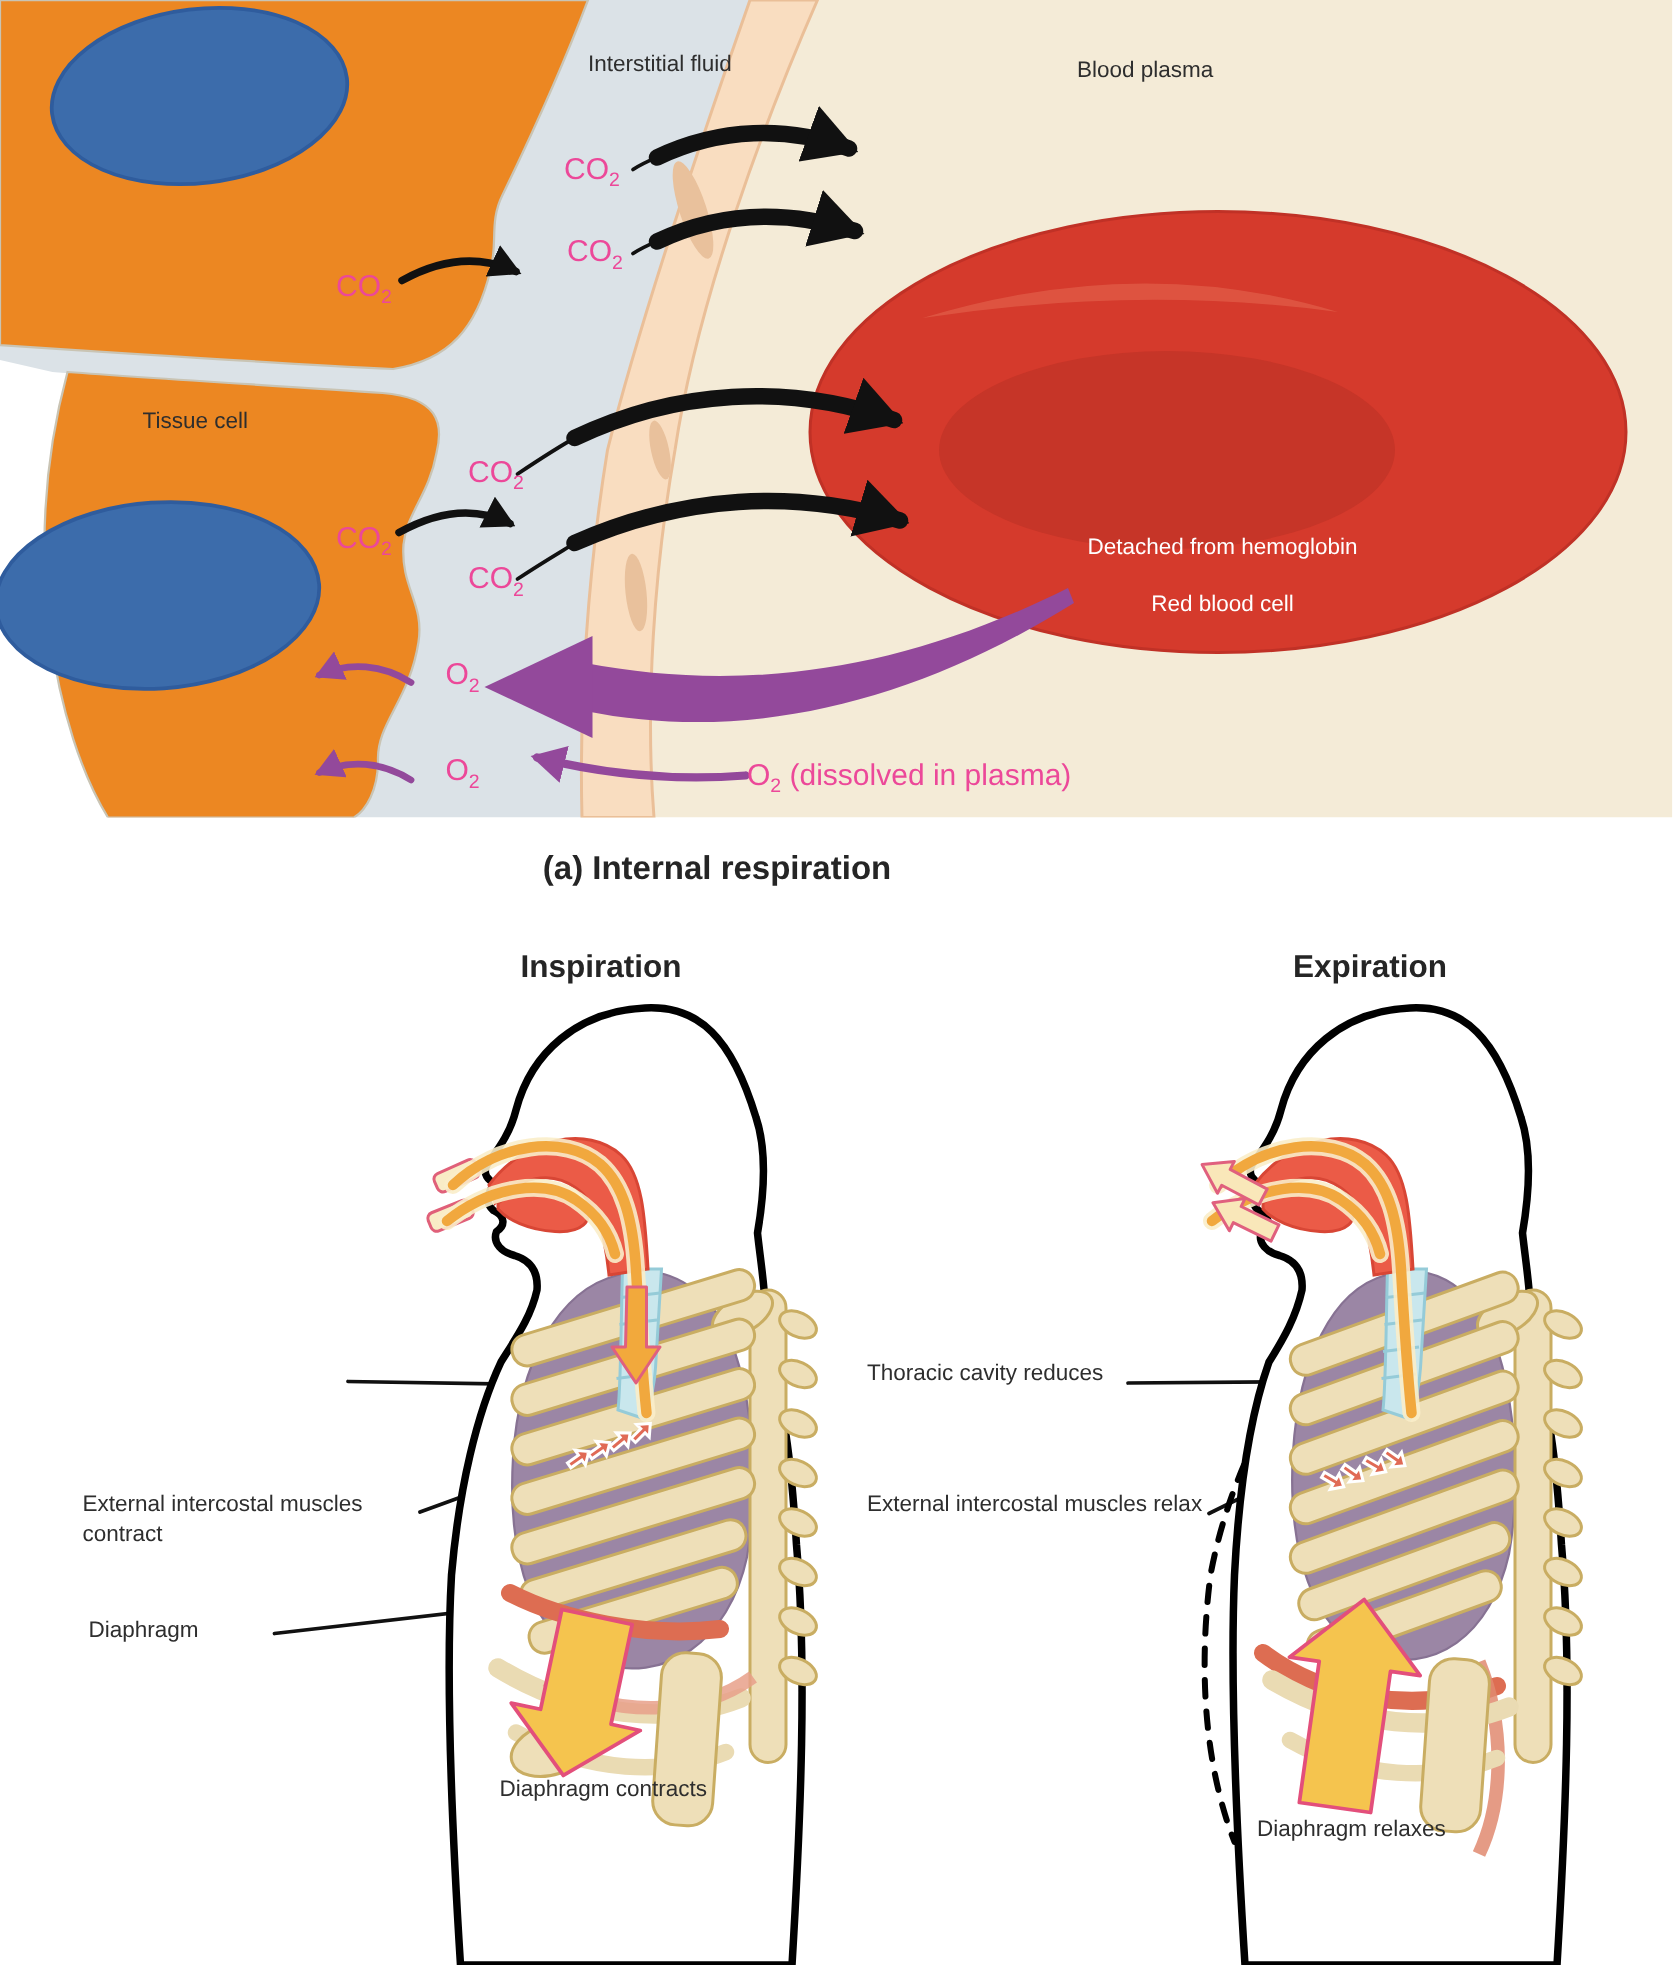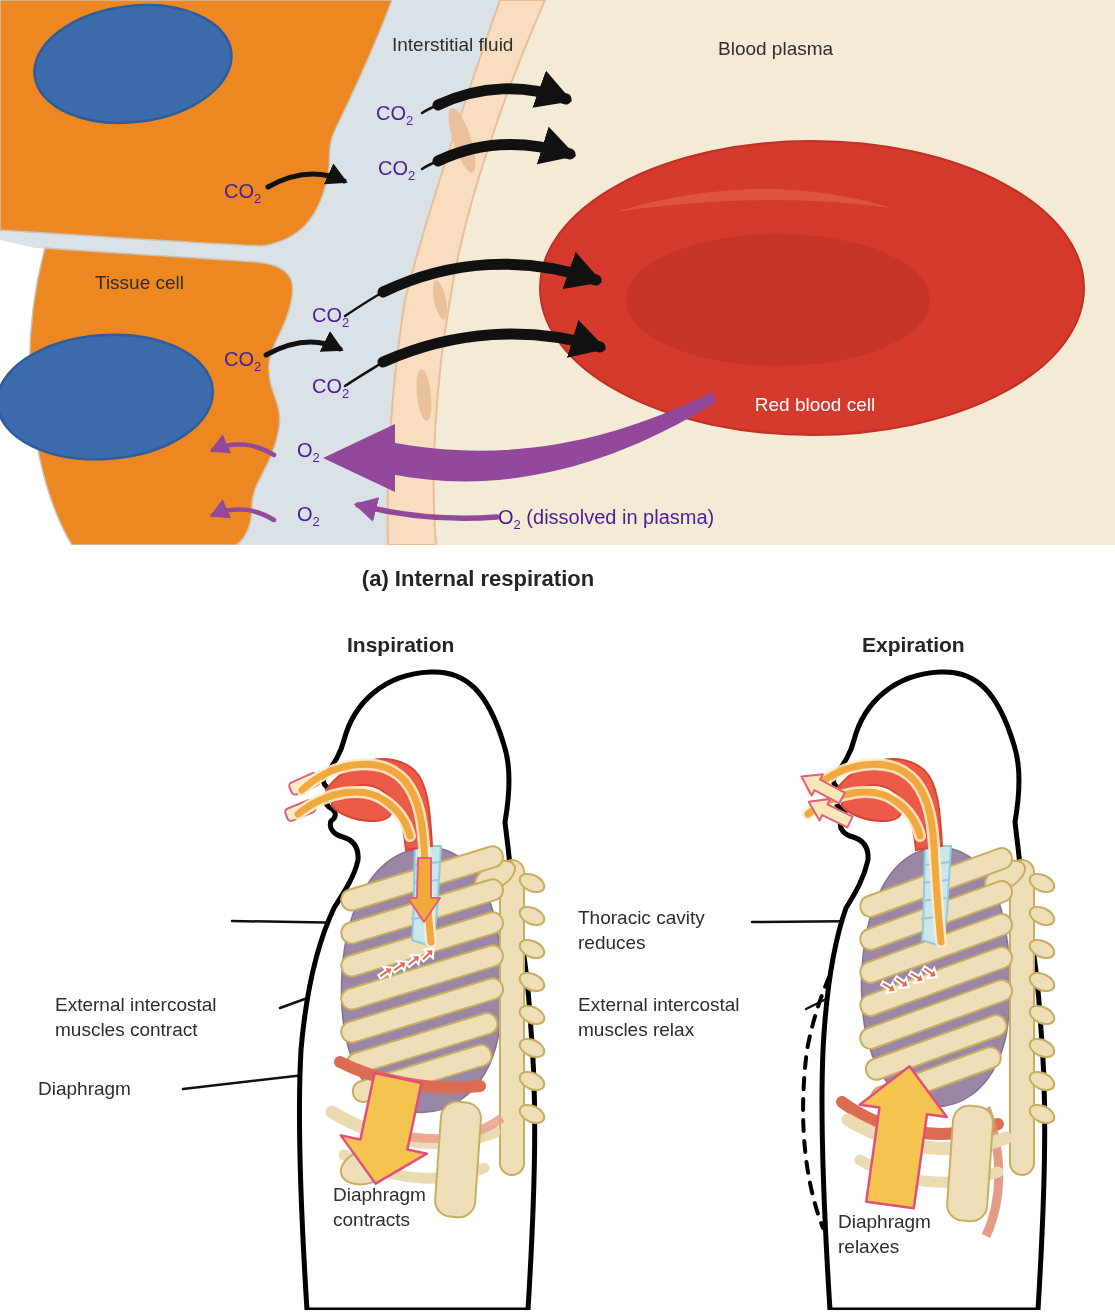--- a/index.html
+++ b/index.html
@@ -1,21 +1,21 @@
 <!DOCTYPE html>
 <html><head>
 <meta charset="utf-8">
 <style>
   html,body{margin:0;padding:0;background:#fff;}
   #app{position:relative;width:1115px;height:1312px;background:#ffffff;overflow:hidden;
        font-family:"Liberation Sans",sans-serif;}
   svg{position:absolute;display:block;}
-  .lbl{position:absolute;font-size:19px;line-height:1.3;color:#2e2e2e;white-space:nowrap;}
+  .lbl{position:absolute;font-size:15px;line-height:1.3;color:#2e2e2e;white-space:nowrap;}
   .wrap{white-space:normal;}
-  .mol{position:absolute;font-size:20px;color:#4c1d95;}
+  .mol{position:absolute;font-size:20px;color:#ec4899;}
   .mol sub{font-size:13px;}
   .white{color:#ffffff;}
   .cap{position:absolute;font-weight:bold;font-size:22px;color:#252525;text-align:center;width:956px;}
   .ttl{position:absolute;font-weight:bold;font-size:21px;color:#252525;}
   .ctr{text-align:center;}
 </style>
 </head>
 <body>
 
 <div id="app">
@@ -79,20 +79,21 @@
 
   <div class="mol" style="left:376px;top:102px"><span>CO</span><sub>2</sub></div>
   <div class="mol" style="left:378px;top:157px"><span>CO</span><sub>2</sub></div>
   <div class="mol" style="left:224px;top:180px"><span>CO</span><sub>2</sub></div>
   <div class="mol" style="left:312px;top:304px"><span>CO</span><sub>2</sub></div>
   <div class="mol" style="left:224px;top:348px"><span>CO</span><sub>2</sub></div>
   <div class="mol" style="left:312px;top:375px"><span>CO</span><sub>2</sub></div>
   <div class="mol" style="left:297px;top:439px"><span>O</span><sub>2</sub></div>
   <div class="mol" style="left:297px;top:503px"><span>O</span><sub>2</sub></div>
 
+  <div class="lbl white ctr" style="left:640px;top:355px;width:350px">Detached from hemoglobin</div>
   <div class="lbl white ctr" style="left:640px;top:393px;width:350px">Red blood cell</div>
 
   <div class="mol" style="left:498px;top:506px"><span>O</span><sub>2</sub><span> (dissolved in plasma)</span></div>
 
   <div class="cap" style="left:0;top:566px">(a) Internal respiration</div>
 
   <div class="ttl" style="left:347px;top:633px">Inspiration</div>
   <div class="ttl" style="left:862px;top:633px">Expiration</div>
 
   <svg style="left:0;top:650px" width="1115" height="662" viewBox="0 0 1115 662">
@@ -220,19 +221,19 @@
       <path d="M 0,4 L 9,4 L 9,0 L 16,6 L 9,12 L 9,8 L 0,8 Z" transform="translate(95,328) rotate(30)"></path>
       <path d="M 0,4 L 9,4 L 9,0 L 16,6 L 9,12 L 9,8 L 0,8 Z" transform="translate(109,323) rotate(35)"></path>
       <path d="M 0,4 L 9,4 L 9,0 L 16,6 L 9,12 L 9,8 L 0,8 Z" transform="translate(123,318) rotate(30)"></path>
       <path d="M 0,4 L 9,4 L 9,0 L 16,6 L 9,12 L 9,8 L 0,8 Z" transform="translate(137,313) rotate(35)"></path>
     </g>
 
     <polygon points="-24,0 24,0 24,-95 44,-95 0,-140 -44,-95 -24,-95" stroke="#e34f7b" stroke-width="2.5" stroke-linejoin="round" transform="translate(100,555) rotate(8)" fill="#f5c44e"></polygon>
   </svg>
 
   <div class="lbl wrap" style="left:55px;top:993px;width:235px">External intercostal muscles contract</div>
-  <div class="lbl" style="left:38px;top:1077px">Diaphragm</div>
+  <div class="lbl" style="left:59px;top:1077px">Diaphragm</div>
   <div class="lbl wrap" style="left:333px;top:1183px;width:140px">Diaphragm contracts</div>
   <div class="lbl wrap" style="left:578px;top:906px;width:185px">Thoracic cavity reduces</div>
   <div class="lbl wrap" style="left:578px;top:993px;width:235px">External intercostal muscles relax</div>
   <div class="lbl wrap" style="left:838px;top:1210px;width:140px">Diaphragm relaxes</div>
 
 </div>
 
 </body></html>

